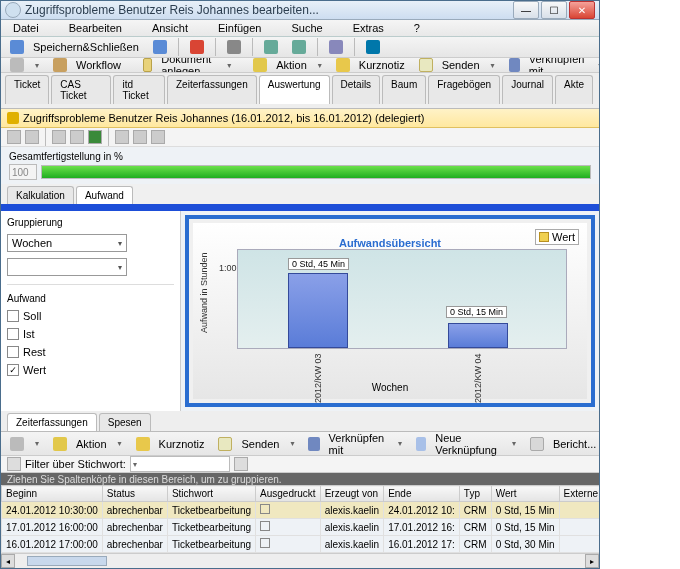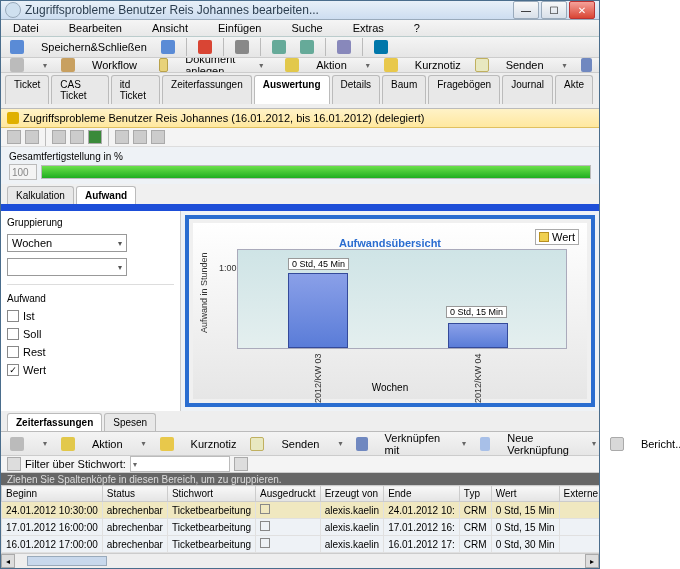--- a/index.html
+++ b/index.html
@@ -7,32 +7,32 @@
   .window { width: 600px; height: 569px; border: 1px solid #4a6d8c; background: #eef2f6; display: flex; flex-direction: column; position: relative; }
   .titlebar { height: 26px; background: linear-gradient(#e8f0f8,#cdddf0); display: flex; align-items: center; padding: 0 4px; border-bottom: 1px solid #9ab; }
   .titlebar .sys-icon { width: 16px; height: 16px; border-radius: 50%; background: #cfe0ef; border:1px solid #9ab; margin-right:4px;}
   .titlebar .title { flex:1; color:#2c3e50; font-size:12px; }
   .winbtns { display:flex; gap:2px; }
   .winbtn { width:26px; height:18px; background:linear-gradient(#f8f8f8,#d8e0ea); border:1px solid #9ab; border-radius:2px; display:flex; align-items:center; justify-content:center; font-size:10px; }
   .winbtn.close { background:linear-gradient(#f5a29a,#d94534); color:#fff; border-color:#b33; }
   .menubar { height:20px; background:linear-gradient(#f5f5f5,#e8e8e8); border-bottom:1px solid #bcc; display:flex; align-items:center; padding:0 6px; gap:18px;}
   .menubar span { padding:2px 6px; cursor:default; }
   .toolbar1 { height:26px; background:linear-gradient(#f4f4f4,#e6e6e6); border-bottom:1px solid #ccc; display:flex; align-items:center; padding:0 4px; gap:4px; }
-  .tbtn { display:flex; align-items:center; gap:17px; padding:2px 4px; border:1px solid transparent; border-radius:2px; }
+  .tbtn { display:flex; align-items:center; gap:9px; padding:2px 4px; border:1px solid transparent; border-radius:2px; }
   .ico { width:14px; height:14px; display:inline-block; border-radius:2px; }
   .ico.save{ background:#5a8bd6;} .ico.x{ background:#d94534;} .ico.print{background:#888;} .ico.arrL{background:#6a9;} .ico.arrR{background:#6a9;}
   .ico.refresh{background:#88b;} .ico.help{background:#07a;} .ico.doc{background:#e8d27a; border:1px solid #b9a24a;}
   .ico.star{background:#e2c84b;} .ico.note{background:#e8c84b;} .ico.mail{background:#e8e8c0;border:1px solid #c0b060;} .ico.link{background:#7088c0;}
   .ico.newlink{background:#a8c0e8;} .ico.report{background:#d8d8d8;border:1px solid #aaa;}
   .sep { width:1px; height:18px; background:#bbb; margin:0 2px;}
   .toolbar2 { height:26px; background:linear-gradient(#f4f4f4,#e6e6e6); border-bottom:1px solid #ccc; display:flex; padding:0 4px; gap:4px; flex-wrap:nowrap; overflow:hidden; font-size:10px; }
   .dd::after{ content:"▾"; font-size:8px; margin-left:2px; color:#666;}
   .tabstrip { display:flex; background:#eee; border-bottom:1px solid #bbb; padding:2px 4px 4px; gap:0; }
   .tab { padding:3px 8px; border:1px solid #bbb; border-bottom:none; background:#e8e8e8; margin-right:2px; border-radius:3px 3px 0 0; font-size:10px;}
-  .tab.active { background:#fff;font-weight:bold; }
+  .tab.active { background:#fff; }
   .infobar { background:linear-gradient(#fff2c7,#ffe89f); border-bottom:1px solid #e0c060; padding:3px 6px; font-size:10px; display:flex; align-items:center; gap:4px;}
   .infobar .ico{width:12px;height:12px;}
   .minitb { height:22px; display:flex; align-items:center; padding:0 6px; gap:4px; border-bottom:1px solid #ddd; background:#f4f4f4;}
   .minitb .mico { width:14px;height:14px;background:#ccc;border:1px solid #aaa;display:inline-block;}
   .minitb .mico.xls{background:#3a8a3a;}
   .progress-row { padding:4px 8px; display:flex; flex-direction:column; gap:2px; }
   .progress-input { width:28px; height:16px; border:1px solid #bbb; background:#f4f4f4; color:#888; font-size:10px; padding:0 2px; }
   .pbar { flex:1; height:14px; background:linear-gradient(#eee,#ddd); border:1px solid #bbb; position:relative; width:120px; display:inline-block;}
   .pbar-fill { position:absolute; left:0; top:0; bottom:0; width:100%; background:linear-gradient(#6be04a,#1fae1f);}
   .subtabs { display:flex; border-bottom:7px solid #1d4ed8; padding:2px 6px 0; gap:0; background:#f0f0f0;}
@@ -223,25 +223,25 @@
       <div class="combo">
           <span>Wochen</span>
         </div>
       <div class="combo">
           <span></span>
         </div>
       <div class="hr"></div>
       <span class="grp-label">Aufwand</span>
       <div class="chk-row">
           <span class="chk"></span>
-          <span>Ist</span>
+          <span>Soll</span>
         </div>
       <div class="chk-row">
           <span class="chk"></span>
-          <span>Soll</span>
+          <span>Ist</span>
         </div>
       <div class="chk-row">
           <span class="chk"></span>
           <span>Rest</span>
         </div>
       <div class="chk-row">
           <span class="chk">✓</span>
           <span>Wert</span>
         </div>
     </div>

